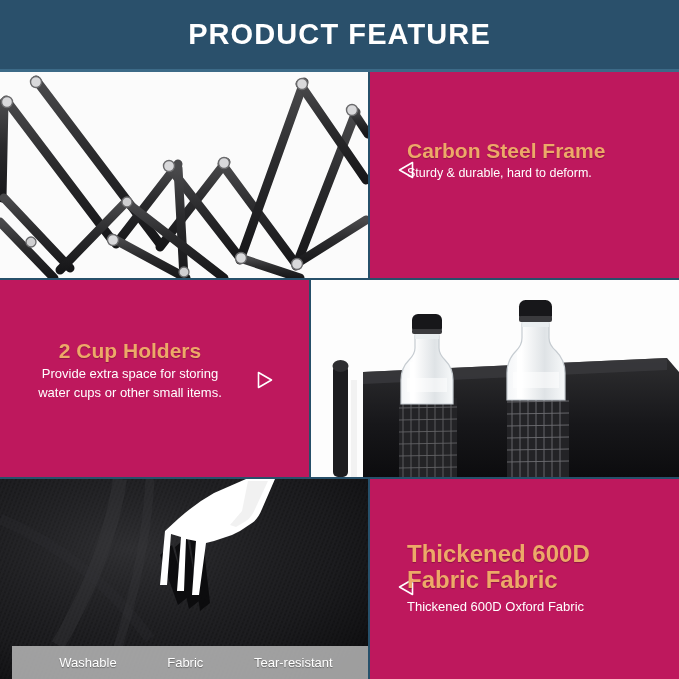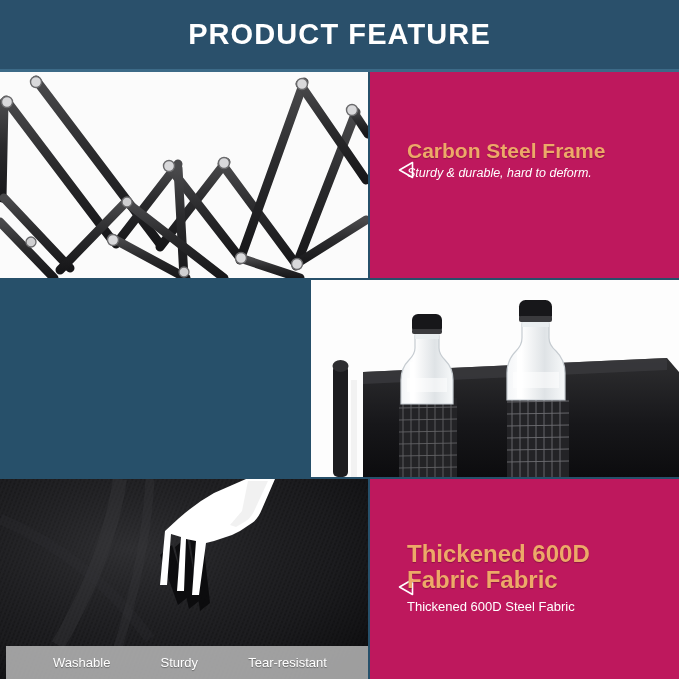--- a/index.html
+++ b/index.html
@@ -89,21 +89,21 @@
   
   .r1-panel {
     left: 370px; top: 72px;
     width: 309px; height: 206px;
   }
   .r1-block {
     left: 28px; top: 68px;
     width: 275px;
   }
   .r1-block .headline { font-size: 21px; }
-  .r1-block .sub { font-size: 12.5px; margin-top: 3px; font-style: italic; }
+  .r1-block .sub { font-size: 12.5px; margin-top: 3px; }
 
   
   .r2-panel {
     left: 0; top: 280px;
     width: 309px; height: 197px;
   }
   .r2-block {
     left: 12px; top: 60px;
     width: 290px;
     align-items: center;
@@ -123,21 +123,21 @@
   
   .fabric-photo {
     left: 0; top: 479px;
     width: 368px; height: 200px;
     background: #1a1a1a;
   }
   .fabric-photo svg { display: block; }
 
   .badge-strip {
     position: absolute;
-    left: 6px; bottom: 0;
+    left: 12px; bottom: 0;
     width: 368px;
     height: 33px;
     background: rgba(190,190,190,0.82);
     display: flex;
     align-items: center;
     justify-content: space-around;
     padding: 12px 22px;
     box-sizing: border-box;
   }
   .badge-strip .badge {
@@ -227,20 +227,34 @@
           <polygon points="1.5,9 14.5,1.5 14.5,16.5" fill="none" stroke="#ffffff" stroke-width="1.6" stroke-linejoin="round"></polygon>
         </svg>
       </span>
       <span class="feature-text">
         <div class="headline">Carbon Steel Frame</div>
         <div class="sub">Sturdy &amp; durable, hard to deform.</div>
       </span>
     </div>
   </div>
 
+  <div class="panel navy r2-panel">
+    <div class="feature-block r2-block">
+      <span class="feature-text">
+        <div class="headline">2 Cup Holders</div>
+        <div class="sub">Provide extra space for storing</div>
+        <div class="sub">water cups or other small items.</div>
+      </span>
+      <span class="tri">
+        <svg width="16" height="18" viewBox="0 0 16 18">
+          <polygon points="14.5,9 1.5,1.5 1.5,16.5" fill="none" stroke="#ffffff" stroke-width="1.6" stroke-linejoin="round"></polygon>
+        </svg>
+      </span>
+    </div>
+  </div>
 
   <div class="panel bottles-photo">
     <svg width="368" height="197" viewBox="0 0 368 197">
       <rect x="0" y="0" width="368" height="197" fill="#fdfdfd"></rect>
       <defs>
         <linearGradient id="cartg" x1="0" y1="0" x2="0" y2="1">
           <stop offset="0%" stop-color="#2e2e30"></stop>
           <stop offset="55%" stop-color="#17171a"></stop>
           <stop offset="100%" stop-color="#0c0c0e"></stop>
         </linearGradient>
@@ -355,33 +369,33 @@
                  L199 116 L192 116 L196 62
                  L186 60 L184 112 L177 112 L181 58
                  L171 55 L167 106 L160 106 L165 52
                  L178 40 Q196 24 214 14 Z" fill="#ffffff"></path>
         <path d="M248 2 L268 2 L256 28 Q252 38 246 42 L236 48 L230 46 L242 32 Z" fill="#f0f0f0" opacity="0.9"></path>
       </g>
     </svg>
 
     <div class="badge-strip">
       <span class="badge">Washable</span>
-      <span class="badge">Sturdy</span>
+      <span class="badge">Fabric</span>
       <span class="badge">Tear-resistant</span>
     </div>
   </div>
 
   <div class="panel navy r3-panel">
     <div class="feature-block r3-block">
       <span class="tri">
         <svg width="16" height="18" viewBox="0 0 16 18">
           <polygon points="1.5,9 14.5,1.5 14.5,16.5" fill="none" stroke="#ffffff" stroke-width="1.6" stroke-linejoin="round"></polygon>
         </svg>
       </span>
       <span class="feature-text">
         <div class="headline">Thickened 600D</div>
         <div class="headline">Fabric Fabric</div>
-        <div class="sub">Thickened 600D Steel Fabric</div>
+        <div class="sub">Thickened 600D Oxford Fabric</div>
       </span>
     </div>
   </div>
 
 </div>
 
 </body></html>

